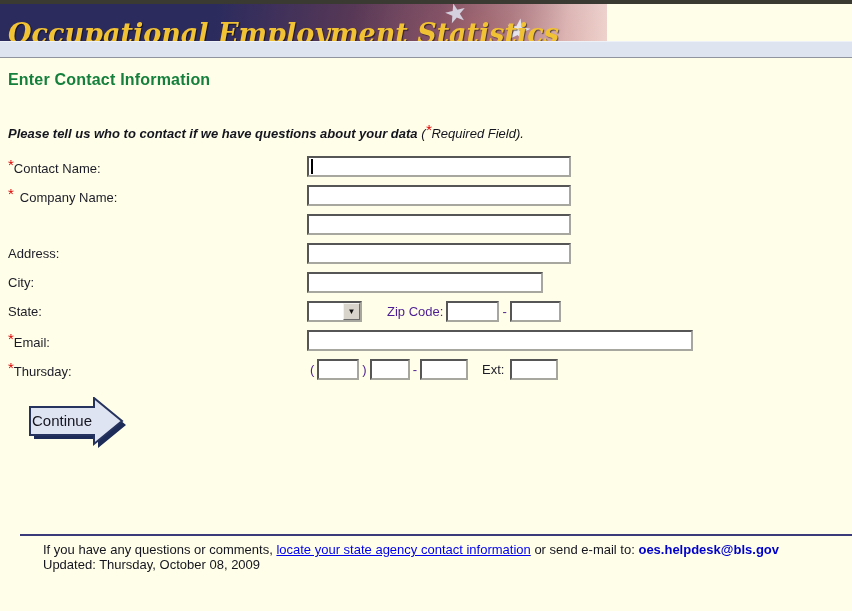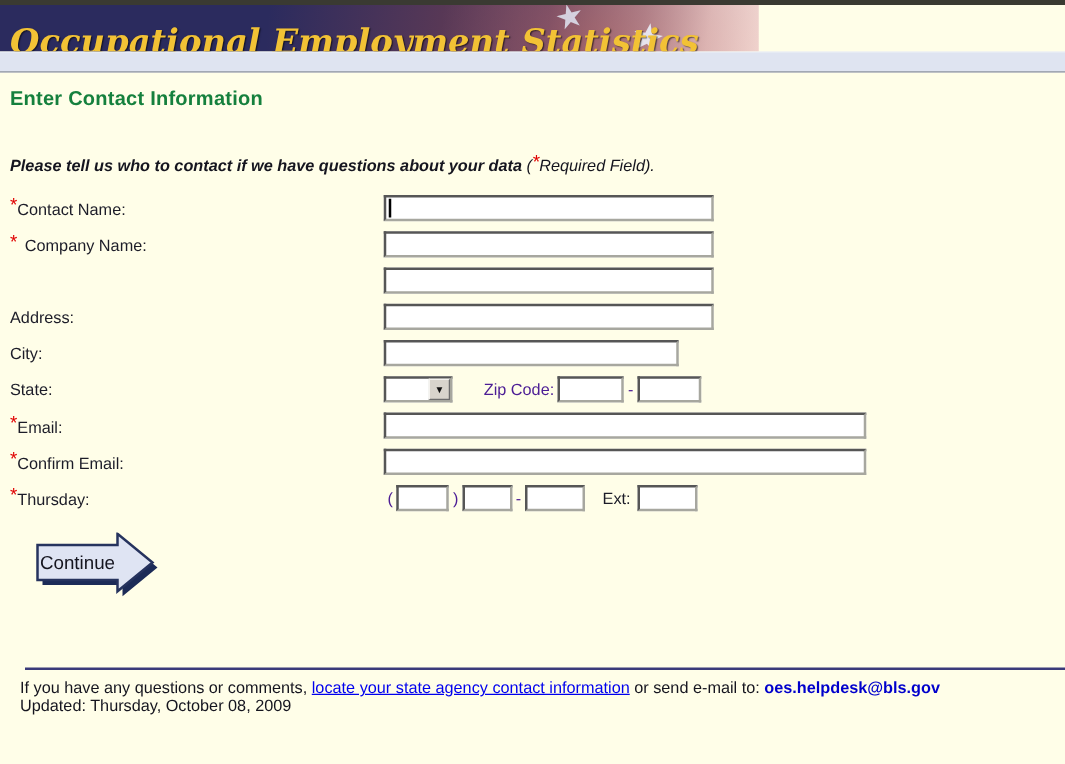--- a/index.html
+++ b/index.html
@@ -76,21 +76,21 @@
   .gap22 { display:inline-block; width:22px; }
   .gap14 { display:inline-block; width:14px; }
   .gap6  { display:inline-block; width:6px; }
   
   .continue-wrap { margin:17px 0 0 20px; width:100px; cursor:pointer; }
   .continue-wrap svg { display:block; }
   .continue-wrap text { font:15px "Liberation Sans", sans-serif; fill:#15151f; }
   
   .footer { position:absolute; left:0; top:534px; width:852px; font-size:13px; color:#15151f; }
   .footer .rule { border:none; border-top:2px solid #3a3a7a; margin:0 0 6px 20px; }
-  .footer .fline { padding:0 16px; line-height:15px; white-space:nowrap; }
+  .footer .fline { padding:0 4px; line-height:15px; white-space:nowrap;margin-left:39px; }
   a.state-link { color:#0000ee; text-decoration:underline; cursor:pointer; }
   a.email-link { color:#0000cc; font-weight:bold; text-decoration:none; cursor:pointer; }
 </style>
 </head>
 <body>
 
 <div class="top-line"></div>
 
 <div class="banner">
   <div class="banner-img">
@@ -164,26 +164,20 @@
       </div>
     </div>
 
     <div class="row">
       <div class="lbl"><span class="req">*</span><span>Email:</span></div>
       <div class="field">
           <input class="ti w386" value="" style="">
         </div>
     </div>
 
-    <div class="row">
-      <div class="lbl"><span class="req">*</span><span>Confirm Email:</span></div>
-      <div class="field">
-          <input class="ti w386" value="" style="">
-        </div>
-    </div>
 
     <div class="row">
       <div class="lbl"><span class="req">*</span><span>Thursday:</span></div>
       <div class="field">
         <span class="sym">(</span>
         <input class="ti w42" value="" style="">
         <span class="sym">)</span>
         <input class="ti w40" value="" style="">
         <span class="sym">-</span>
         <input class="ti w48" value="" style="">

